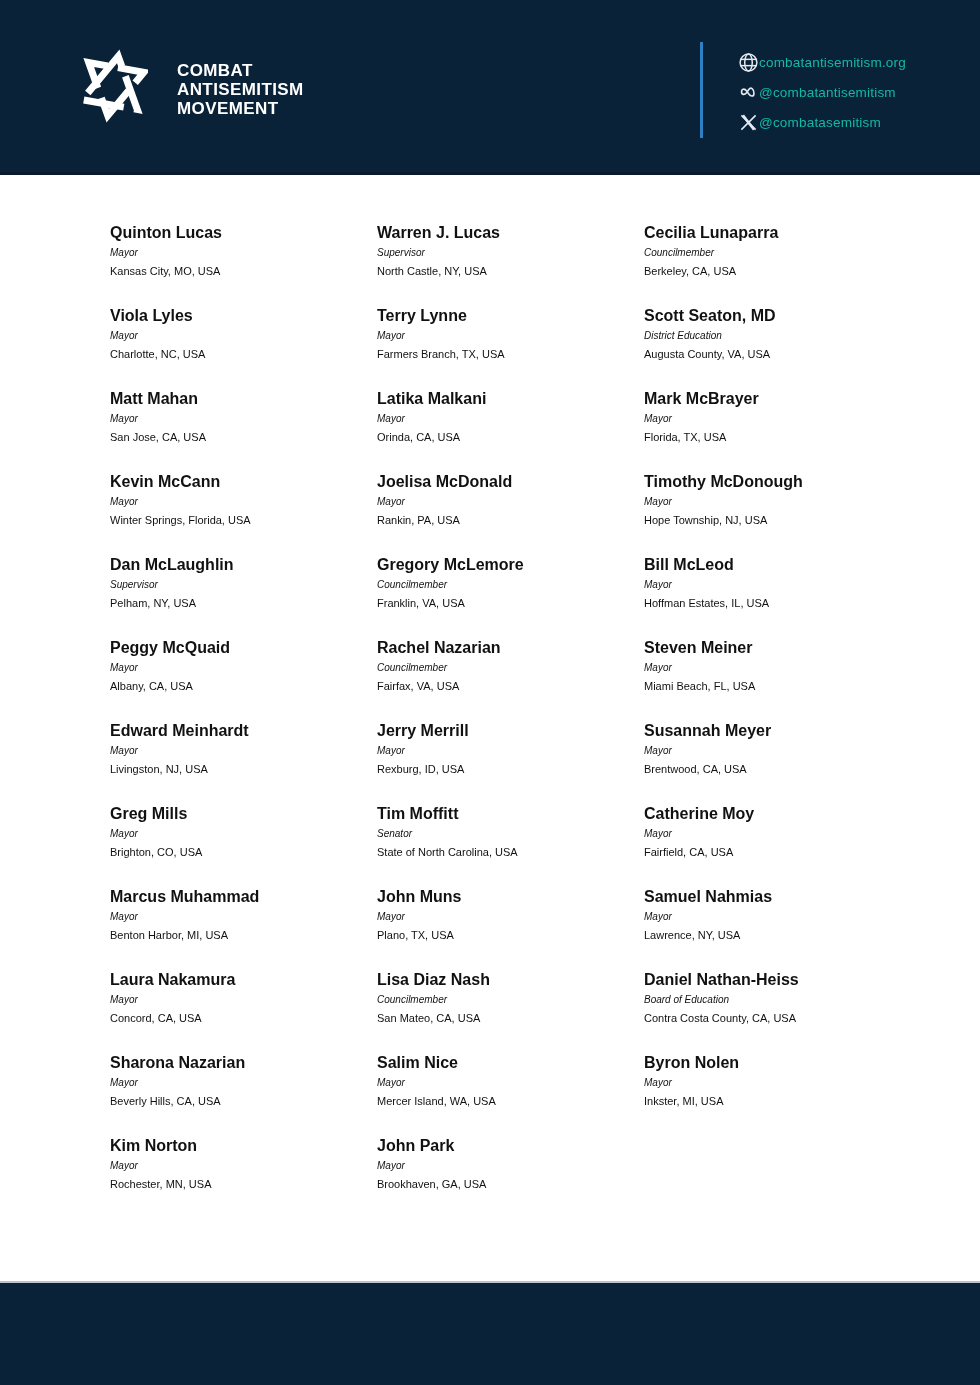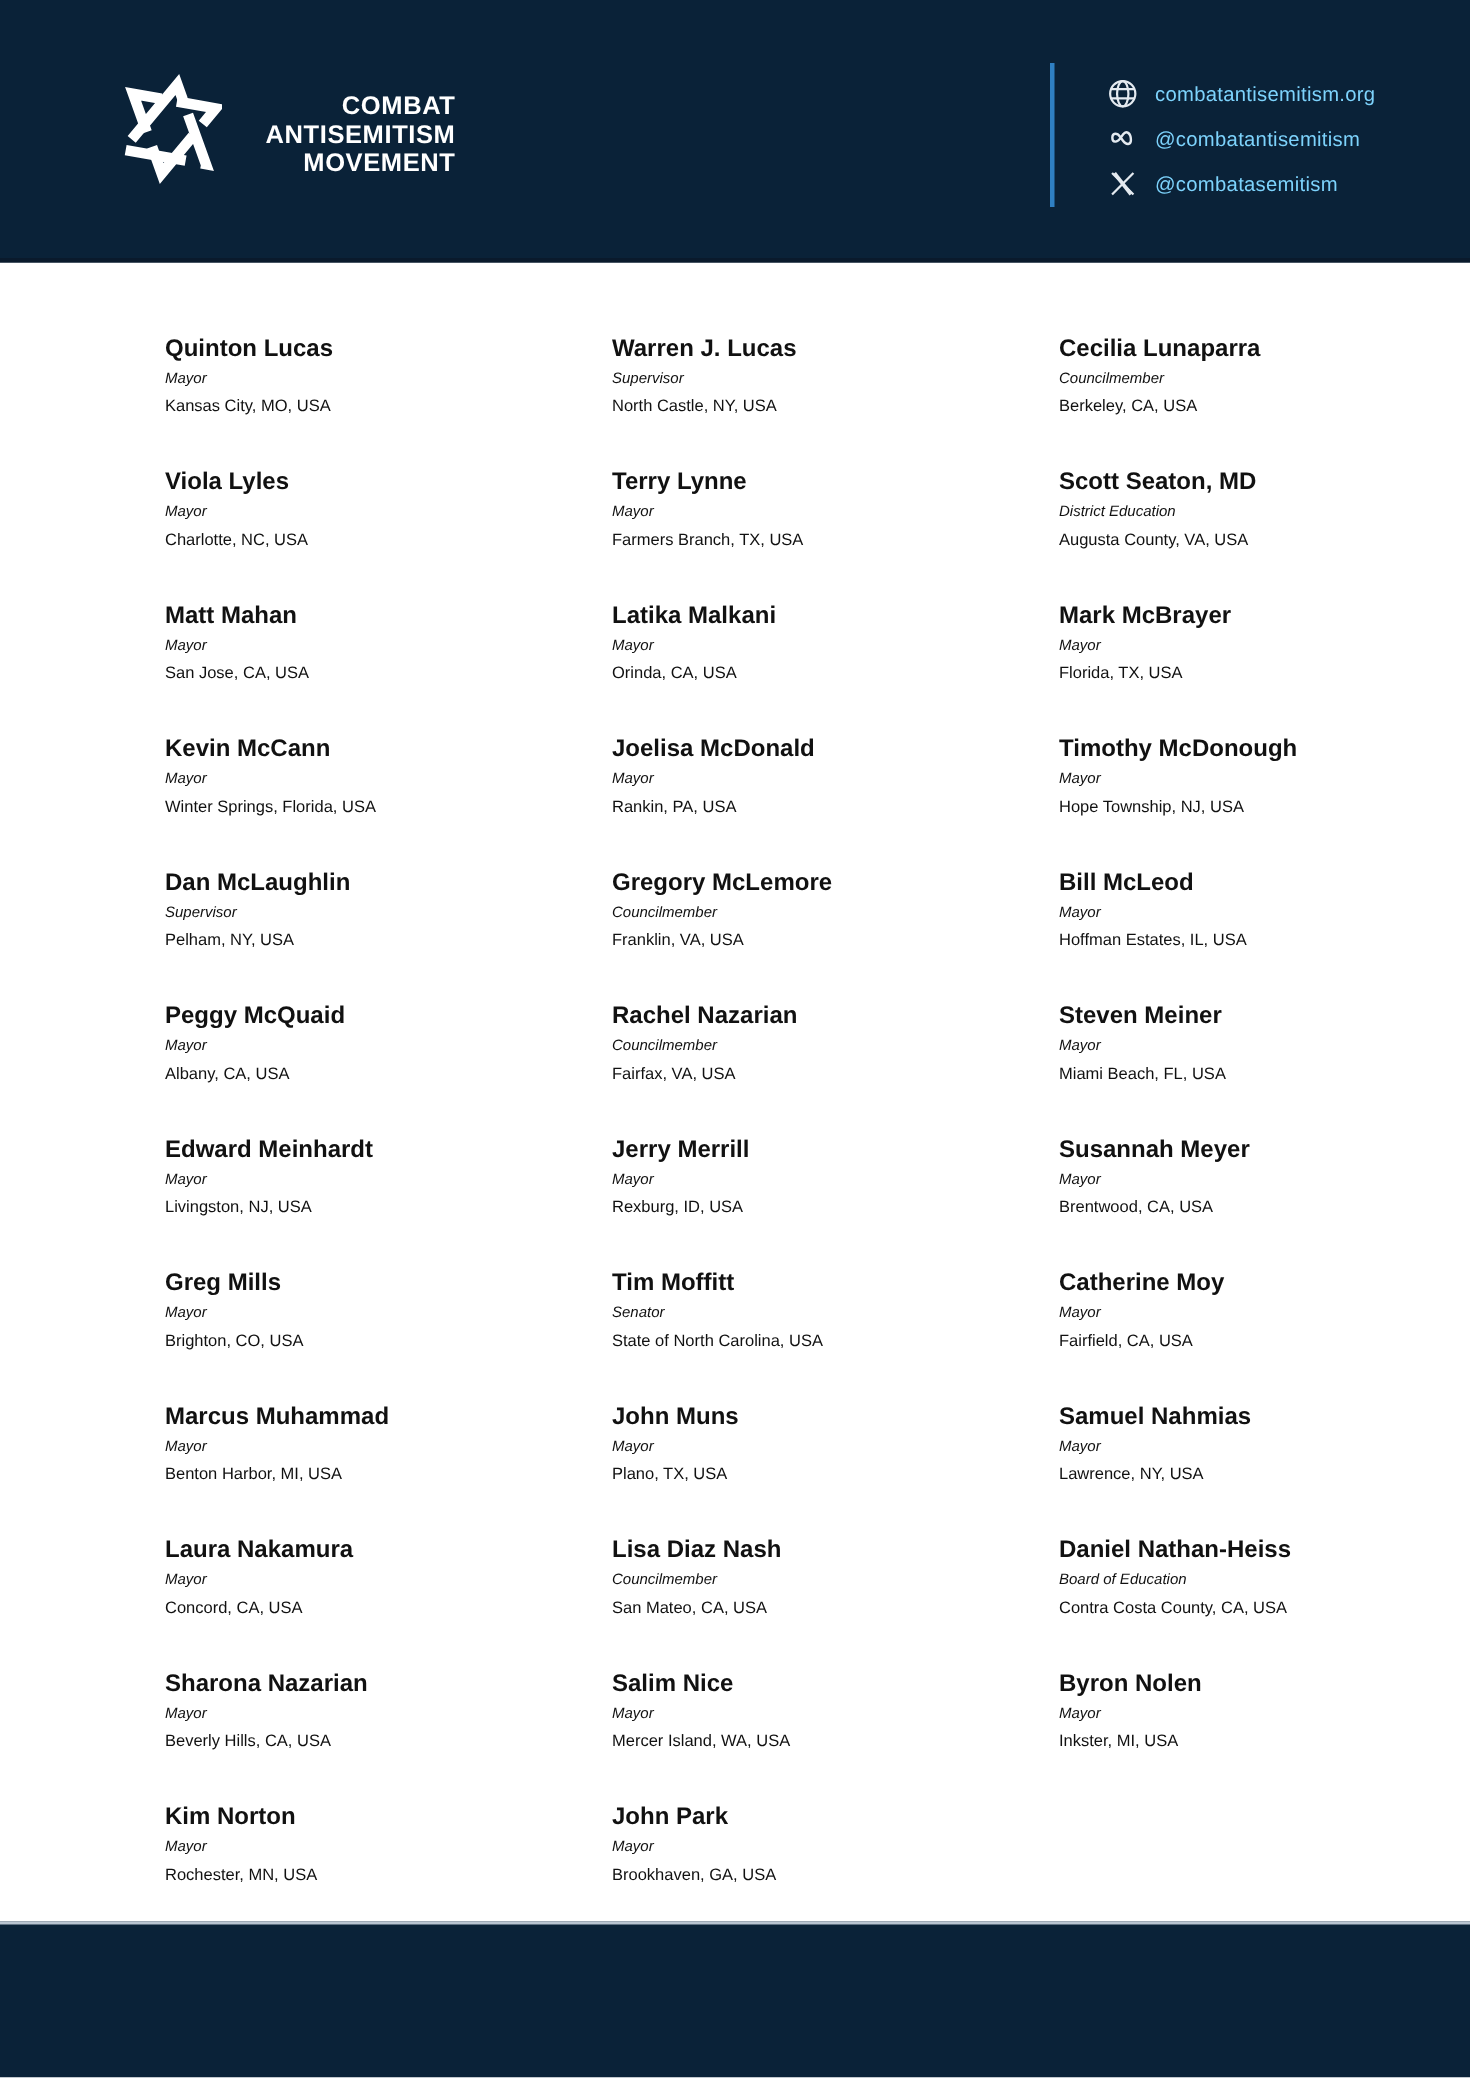--- a/index.html
+++ b/index.html
@@ -32,58 +32,56 @@
   }
   .logo-text {
     position: absolute;
     left: 177px;
     top: 61px;
     color: #ffffff;
     font-size: 17px;
     line-height: 19px;
     font-weight: 600;
     letter-spacing: 0.4px;
-    text-align: right;
   }
   .logo-text span { display: block; }
   .header-divider {
     position: absolute;
     left: 700px;
     top: 42px;
     width: 3px;
     height: 96px;
     background: #2F80C3;
   }
   .contact-rows {
     position: absolute;
     left: 738px;
     top: 47px;
   }
   .contact-row {
     display: flex;
     align-items: center;
     height: 30px;
-    gap: 11px;
-    color: #7dd3fc;
+    gap: 0;
+    color: #14b8a6;
     font-size: 13.5px;
     letter-spacing: 0.2px;
     cursor: pointer;
   }
   .contact-icon { width: 21px; height: 21px; display: flex; align-items: center; justify-content: center; }
   .contact-icon svg { display: block; }
 
   
   .list {
     padding: 48px 0 0 110px;
   }
   .grid {
     display: grid;
     grid-template-columns: 267px 267px 267px;
     row-gap: 25px;
-    gap: 31px;
   }
   .entry { color: #111111; }
   .entry .name {
     font-size: 16px;
     font-weight: bold;
     line-height: 20px;
   }
   .entry .title {
     font-size: 10px;
     font-style: italic;

